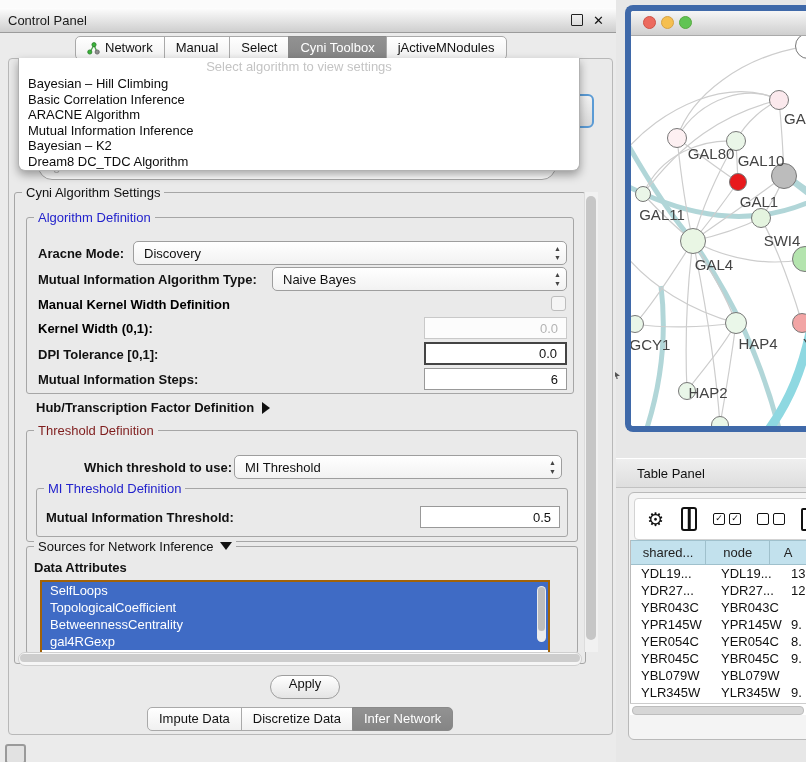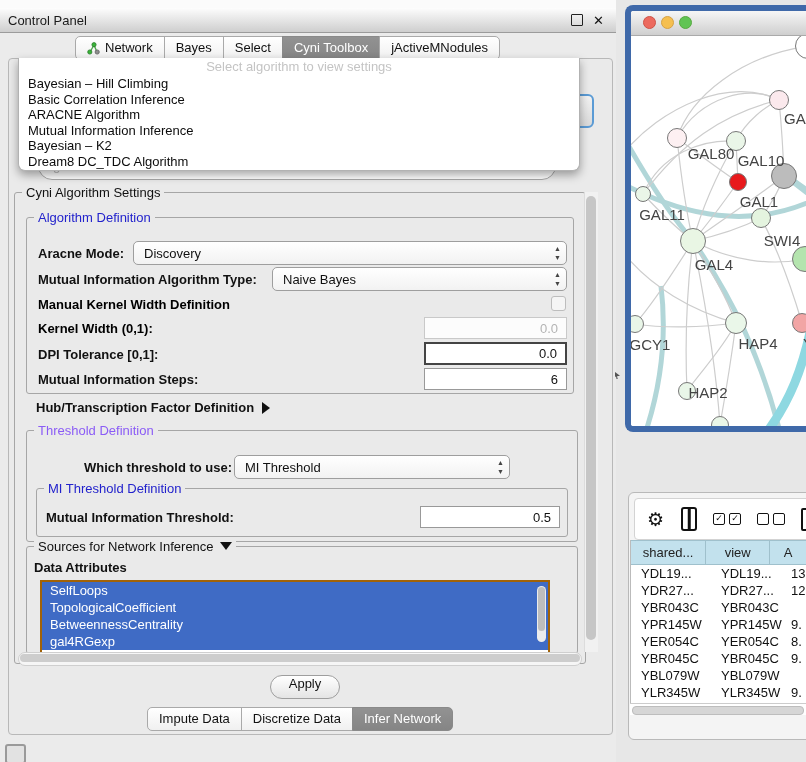--- a/index.html
+++ b/index.html
@@ -35,21 +35,21 @@
   .popup .opt.bold{font-weight:normal;}
   .focus-frag{position:absolute;left:560px;top:94px;width:30px;height:30px;border:2px solid #5b9bd5;
     border-radius:6px;background:linear-gradient(#f2f2f2,#d9d9d9);z-index:4;}
   .hidden-combo{position:absolute;left:38px;top:150px;width:502px;height:28px;background:#fff;
     border:1px solid #a8a8a8;border-radius:14px;z-index:3;color:#b9b9b9;
     display:flex;align-items:center;padding-left:14px;}
   
   .group{position:absolute;border:1px solid #a6a6a6;border-radius:3px;z-index:2;}
   .gtitle{position:absolute;background:#eaeaea;padding:0 4px;white-space:nowrap;z-index:3;}
   .blue{color:#2222cc;}
-  .green{color:#8b5cf6;}
+  .green{color:#7f1d1d;}
   .lbl{position:absolute;font-weight:bold;white-space:nowrap;z-index:3;}
   .lbl.dis{color:#000000;}
   .combo{position:absolute;height:24px;background:linear-gradient(#ffffff,#f2f2f2);
     border:1px solid #9e9e9e;border-radius:5px;display:flex;align-items:center;
     padding:0 22px 0 10px;z-index:3;box-sizing:border-box;}
   .stepper{position:absolute;right:5px;top:2px;display:flex;flex-direction:column;align-items:center;
     color:#444;font-size:7px;line-height:9px;}
   .numfield{position:absolute;height:22px;background:#fff;border:1px solid #999;z-index:3;
     display:flex;align-items:center;justify-content:flex-end;padding:0 8px;box-sizing:border-box;}
   .numfield.dis{background:#fcfcfc;border-color:#c9c9c9;color:#b4b4b4;}
@@ -134,21 +134,21 @@
         <svg width="13" height="13" viewBox="0 0 13 13">
           <line x1="3" y1="10" x2="7" y2="3" stroke="#4aa34a" stroke-width="1.3"></line>
           <line x1="7" y1="3" x2="10" y2="10" stroke="#4aa34a" stroke-width="1.3"></line>
           <circle cx="7" cy="2.7" r="2.1" fill="#39b539" stroke="#2a7a2a" stroke-width="0.8"></circle>
           <circle cx="2.8" cy="10" r="2.1" fill="#39b539" stroke="#2a7a2a" stroke-width="0.8"></circle>
           <circle cx="10.2" cy="10" r="2.1" fill="#8f8f8f" stroke="#5f5f5f" stroke-width="0.8"></circle>
         </svg>
         <span>Network</span>
       </div>
       <div class="tab">
-          <span>Bayes</span>
+          <span>Manual</span>
         </div>
       <div class="tab">
           <span>Select</span>
         </div>
       <div class="tab sel">
           <span>Cyni Toolbox</span>
         </div>
       <div class="tab">
           <span>jActiveMNodules</span>
         </div>
@@ -205,21 +205,21 @@
     <div class="numfield" style="left:424px;top:368px;width:143px;">6</div>
 
     <div class="lbl" style="left:36px;top:400px;z-index:3;">
       <span>Hub/Transcription Factor Definition</span><span class="tri-right"></span>
     </div>
 
     <div class="group" style="left:26px;top:430px;width:550px;height:110px;"></div>
     <div class="gtitle green" style="left:34px;top:423px;">Threshold Definition</div>
 
     <div class="lbl" style="left:84px;top:460px;">Which threshold to use:</div>
-    <div class="combo" style="left:234px;top:455px;width:276px;">
+    <div class="combo" style="left:234px;top:455px;width:328px;">
       <span>MI Threshold</span>
       <span class="stepper">▲<br>▼</span>
     </div>
 
     <div class="group" style="left:36px;top:488px;width:530px;height:47px;"></div>
     <div class="gtitle blue" style="left:44px;top:481px;">MI Threshold Definition</div>
     <div class="lbl" style="left:46px;top:510px;">Mutual Information Threshold:</div>
     <div class="numfield" style="left:420px;top:506px;width:140px;">0.5</div>
 
     <div class="group" style="left:26px;top:546px;width:550px;height:106px;"></div>
@@ -336,41 +336,44 @@
           <div class="nlabel" style="left: 127px; top: 307px;">HAP4</div>
           <div class="node" style="left: 161px; top: 277px; height: 20px; width: 20px; background: rgb(242, 165, 165);"></div>
           <div class="nlabel" style="left: 177px; top: 307px;">Y</div>
           <div class="node" style="left: 47px; top: 346px; height: 18px; width: 18px; background: rgb(233, 246, 232);"></div>
           <div class="nlabel" style="left: 77px; top: 356px;">HAP2</div>
           <div class="node" style="left: 80px; top: 380px; height: 18px; width: 18px; background: rgb(233, 246, 232);"></div>
         </div>
     </div>
   </div>
 
+  <div class="tp-bar">
+    <span>Table Panel</span>
+  </div>
 
   <div class="tp-win"></div>
 
   <div class="tp-toolbar">
     <span class="gear">⚙</span>
     <span class="colsplit"></span>
     <span class="cbpair">
         <span class="cb">✓</span>
         <span class="cb">✓</span>
       </span>
     <span class="cbpair">
         <span class="cb"></span>
         <span class="cb"></span>
       </span>
     <span class="docicon"></span>
   </div>
 
   <div class="tbl">
     <div class="tbl-head">
         <div class="hc" style="width: 82px;">shared...</div>
-        <div class="hc" style="width: 70px;">view</div>
+        <div class="hc" style="width: 70px;">node</div>
         <div class="hc" style="width: 40px;">A</div>
       </div>
     <div>
         <div class="tbl-row">
           <div class="c" style="width: 82px; padding-left: 10px;">YDL19...</div>
           <div class="c" style="width: 70px; padding-left: 8px;">YDL19...</div>
           <div class="c" style="width: 24px; padding-left: 8px;">13</div>
         </div>
         <div class="tbl-row">
           <div class="c" style="width: 82px; padding-left: 10px;">YDR27...</div>

